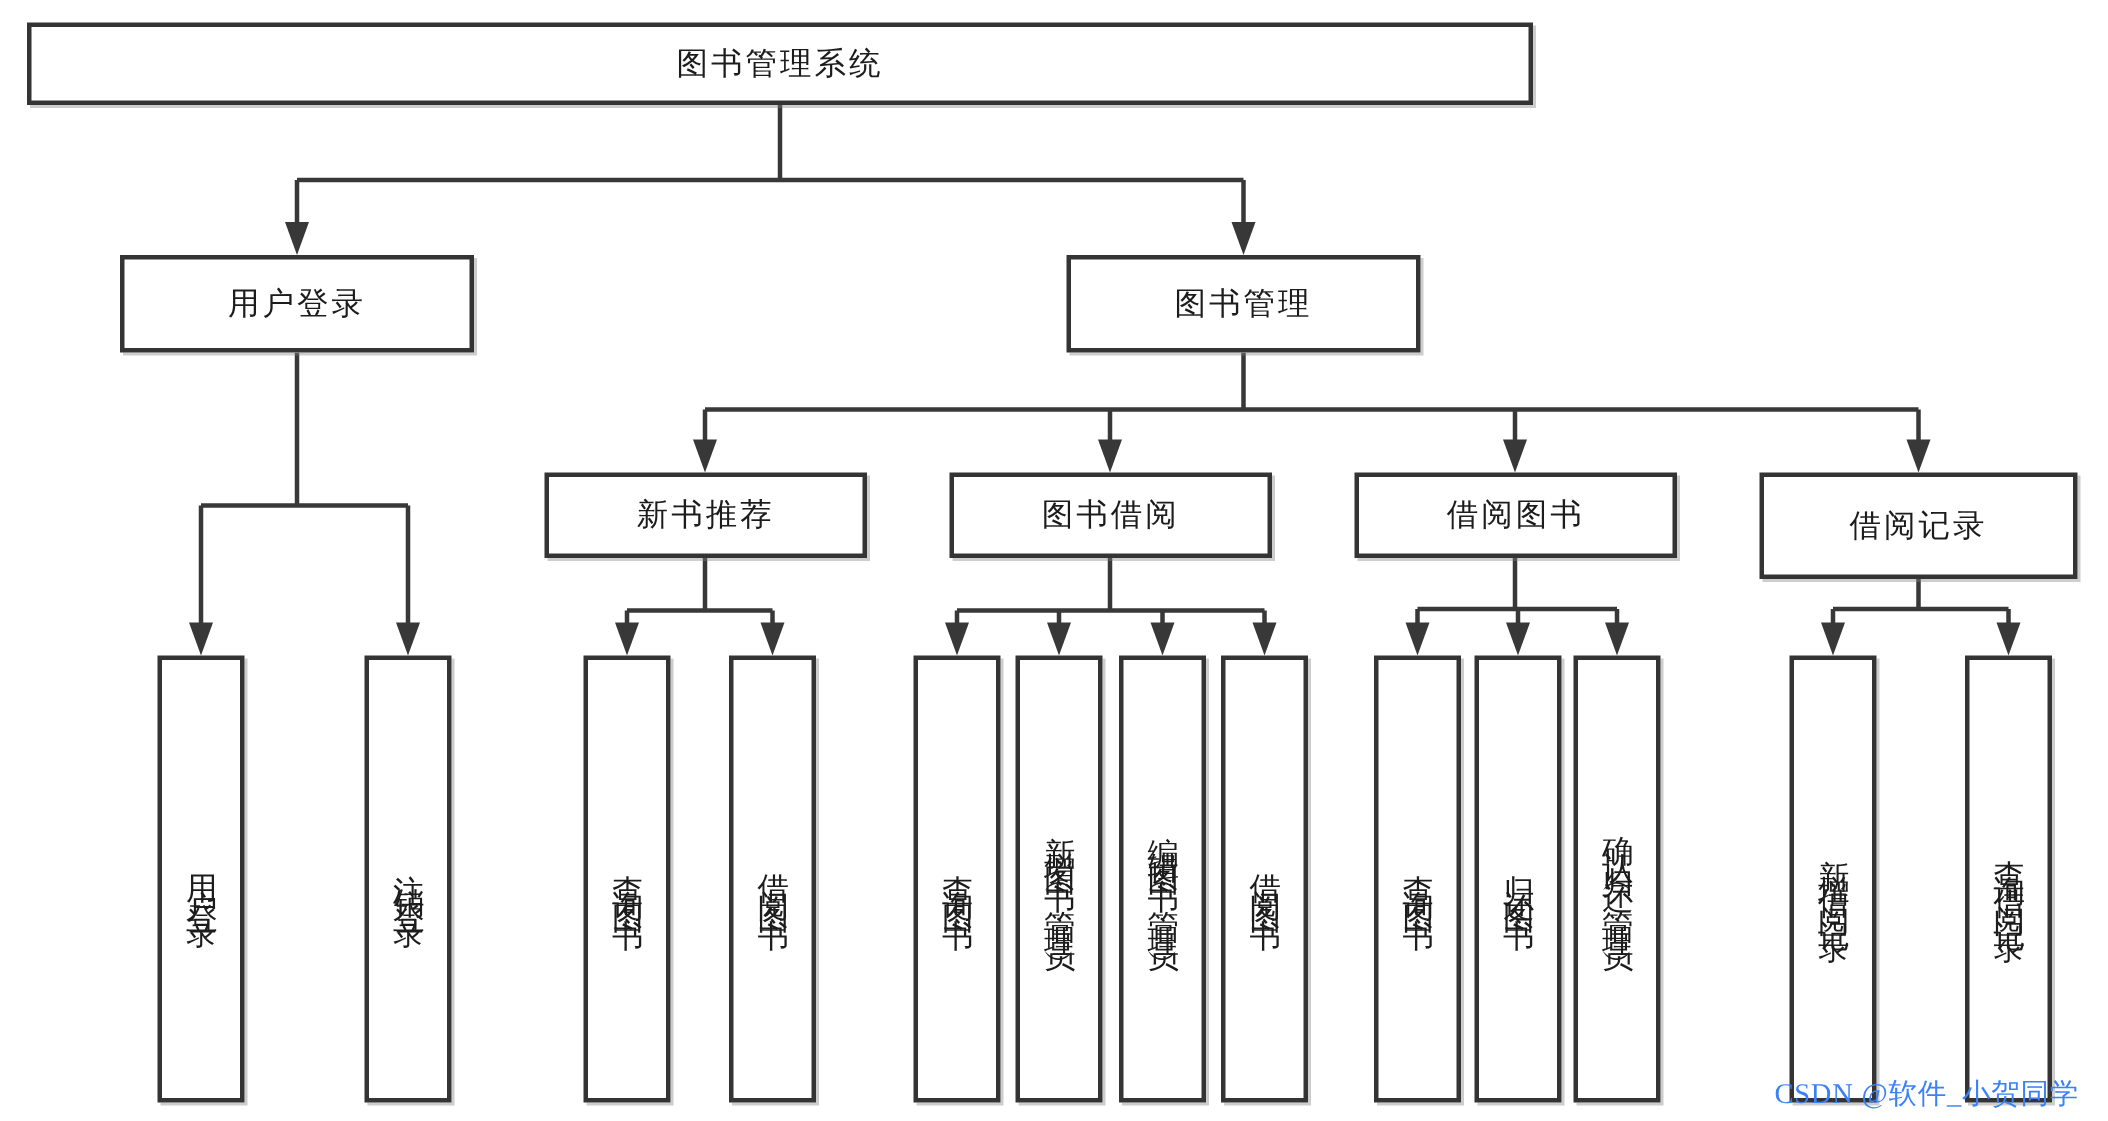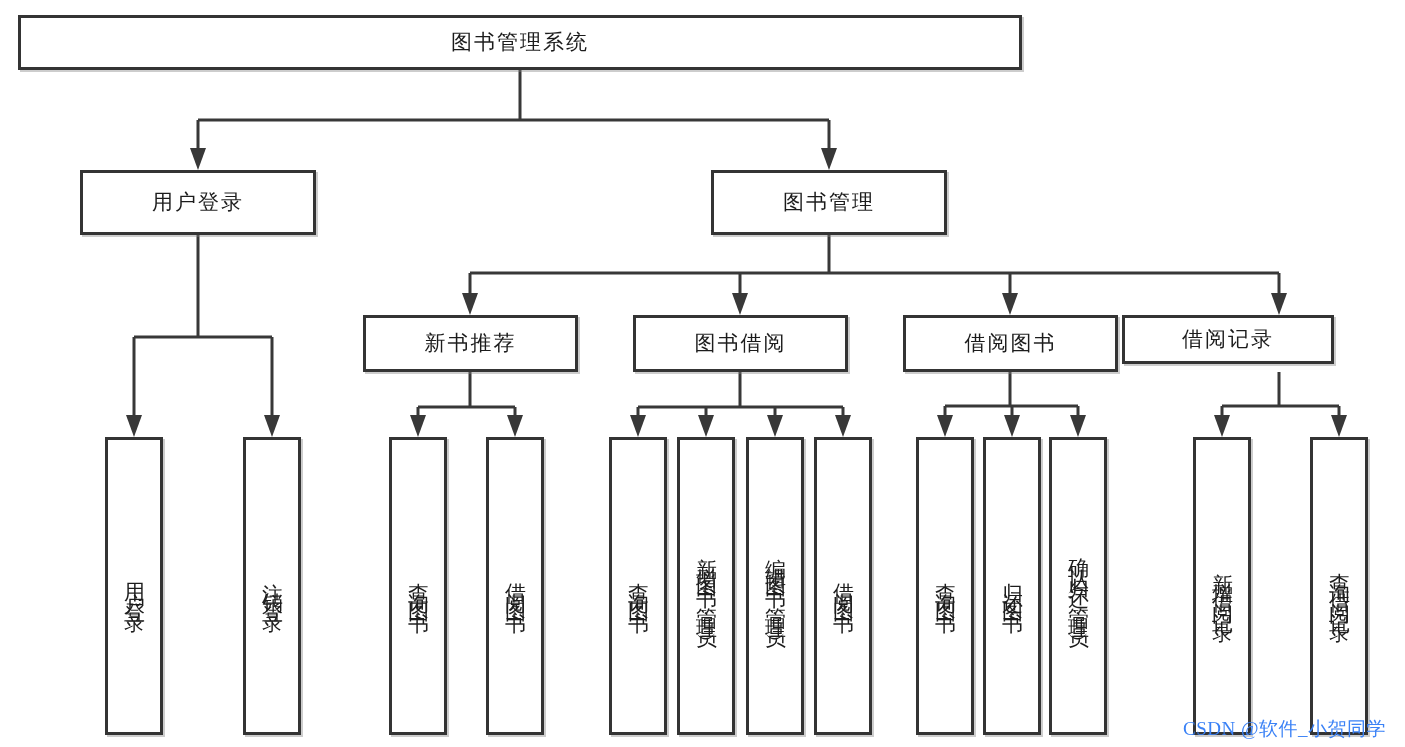--- a/index.html
+++ b/index.html
@@ -99,21 +99,21 @@
 
   <div class="box" style="left:711px;top:170px;width:236px;height:65px">
     <span class="lbl">图书管理</span>
   </div>
   <div class="box" style="left:633px;top:315px;width:215px;height:57px">
     <span class="lbl">图书借阅</span>
   </div>
   <div class="box" style="left:903px;top:315px;width:215px;height:57px">
     <span class="lbl">借阅图书</span>
   </div>
-  <div class="box" style="left:1122px;top:315px;width:212px;height:49px">
+  <div class="box" style="left:1173px;top:315px;width:212px;height:71px">
     <span class="lbl">借阅记录</span>
   </div>
 
   <div class="box vert" style="left:105px;top:437px;width:58px;height:298px">
     <span class="lbl">用户登录</span>
   </div>
   <div class="box vert" style="left:243px;top:437px;width:58px;height:298px">
     <span class="lbl">注销登录</span>
   </div>
 

